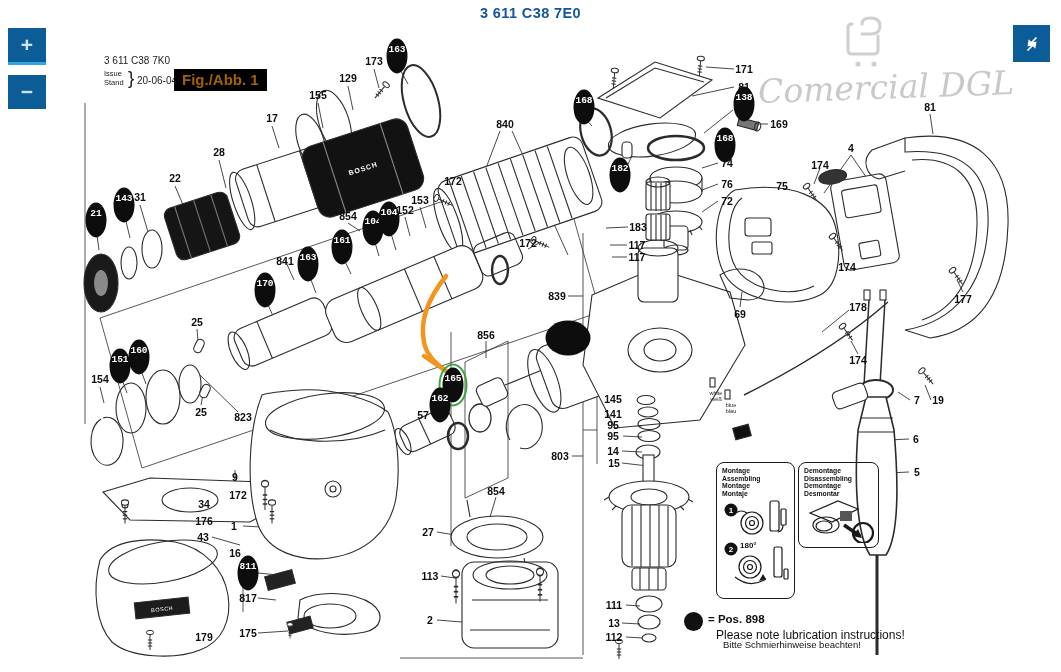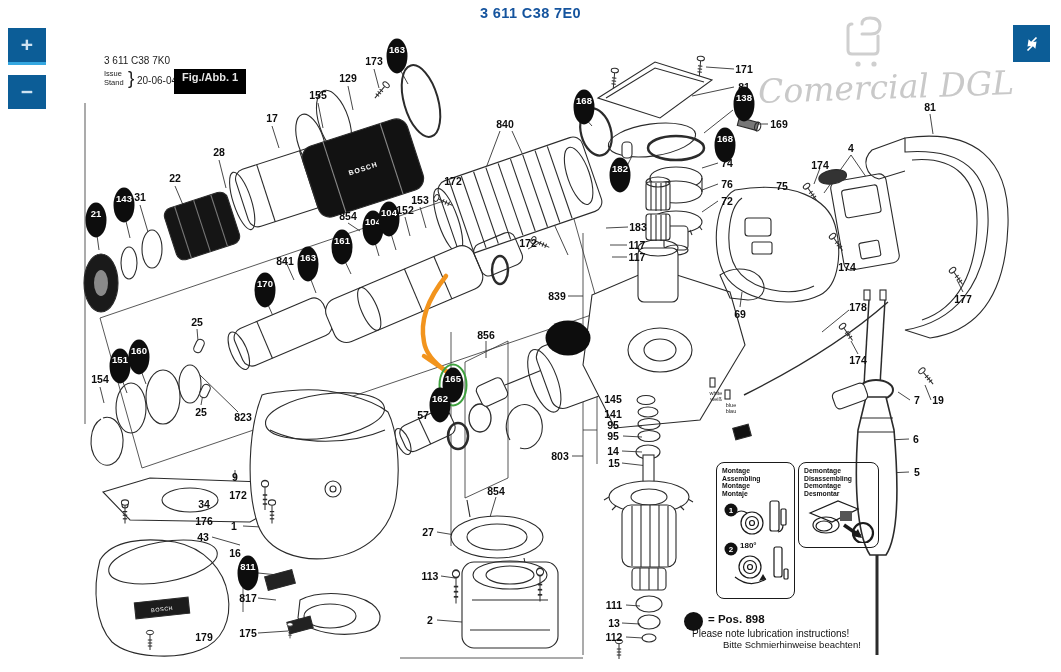--- a/index.html
+++ b/index.html
@@ -22,41 +22,41 @@
   .btn-zoom-out{left:8px;top:75px;}
   .btn-collapse{left:1013px;top:25px;width:37px;height:37px;}
   
   .wm-text{left:758px;top:68px;width:230px;font-family:"DejaVu Serif",serif;font-style:italic;
            font-size:33px;color:var(--wm);transform:rotate(-2deg);white-space:nowrap;z-index:1;}
   
   .tb-num{left:104px;top:55px;font-size:10px;color:#222;z-index:6;}
   .tb-issue{left:104px;top:70px;font-size:7.5px;line-height:8.5px;color:#222;z-index:6;}
   .tb-brace{left:128px;top:67px;font-size:19px;font-weight:200;color:#222;z-index:6;}
   .tb-date{left:137px;top:75px;font-size:10px;color:#222;z-index:6;}
-  .fig-badge{left:174px;top:69px;background:#000;color:#e5e5e5;font-size:11px;font-weight:bold;
-             padding:2px 8px 11px;z-index:6;}
+  .fig-badge{left:174px;top:69px;background:#000;color:#a16207;font-size:15px;font-weight:bold;
+             padding:2px 8px 3px;z-index:6;}
   
   #labels{position:absolute;inset:0;z-index:5;pointer-events:none;}
   .lbl{position:absolute;transform:translate(-50%,-50%);font-size:10.5px;font-weight:bold;
        white-space:nowrap;color:#0d0d0d;}
   .clbl{position:absolute;transform:translate(-50%,-50%);width:21px;height:35px;border-radius:50%;
         background:#0d0d0d;color:#fff;font-size:9.5px;font-weight:bold;text-align:center;
-        line-height:21px;}
+        line-height:21px;font-family:Liberation Mono, monospace;}
   .clbl.hl{outline:2px solid var(--green);outline-offset:2px;}
   .wirelbl{position:absolute;font-size:5.5px;line-height:5.5px;color:#222;transform:translate(-50%,0);text-align:center;}
   
   .ins-box{border:1.4px solid #1a1a1a;border-radius:8px;padding:4px 5px;z-index:4;background:transparent;}
   .box-montage{left:716px;top:462px;width:79px;height:137px;}
   .box-demontage{left:798px;top:462px;width:81px;height:86px;}
   .ins-box .tl{font-size:6.8px;line-height:7.6px;font-weight:bold;color:#111;}
   
   .pos-note{left:684px;top:606px;z-index:6;}
   .pos-dot{position:absolute;left:0;top:6px;width:19px;height:19px;border-radius:50%;background:#111;}
   .pos-eq{position:absolute;left:24px;top:7px;font-size:11.5px;font-weight:bold;white-space:nowrap;}
-  .pos-l1{position:absolute;left:8px;top:22px;font-size:10px;white-space:nowrap;}
+  .pos-l1{position:absolute;left:32px;top:22px;font-size:12px;white-space:nowrap;}
   .pos-l2{position:absolute;left:26px;top:33px;font-size:9.5px;white-space:nowrap;margin-left:13px;}
   .mods{left:870px;top:604px;font-size:9.5px;line-height:10.8px;z-index:6;white-space:nowrap;}
   svg text{font-family:"Liberation Sans",sans-serif;}
 </style>
 </head>
 <body>
 
 <div class="stage">
 
   <div class="abs page-title">3 611 C38 7E0</div>

